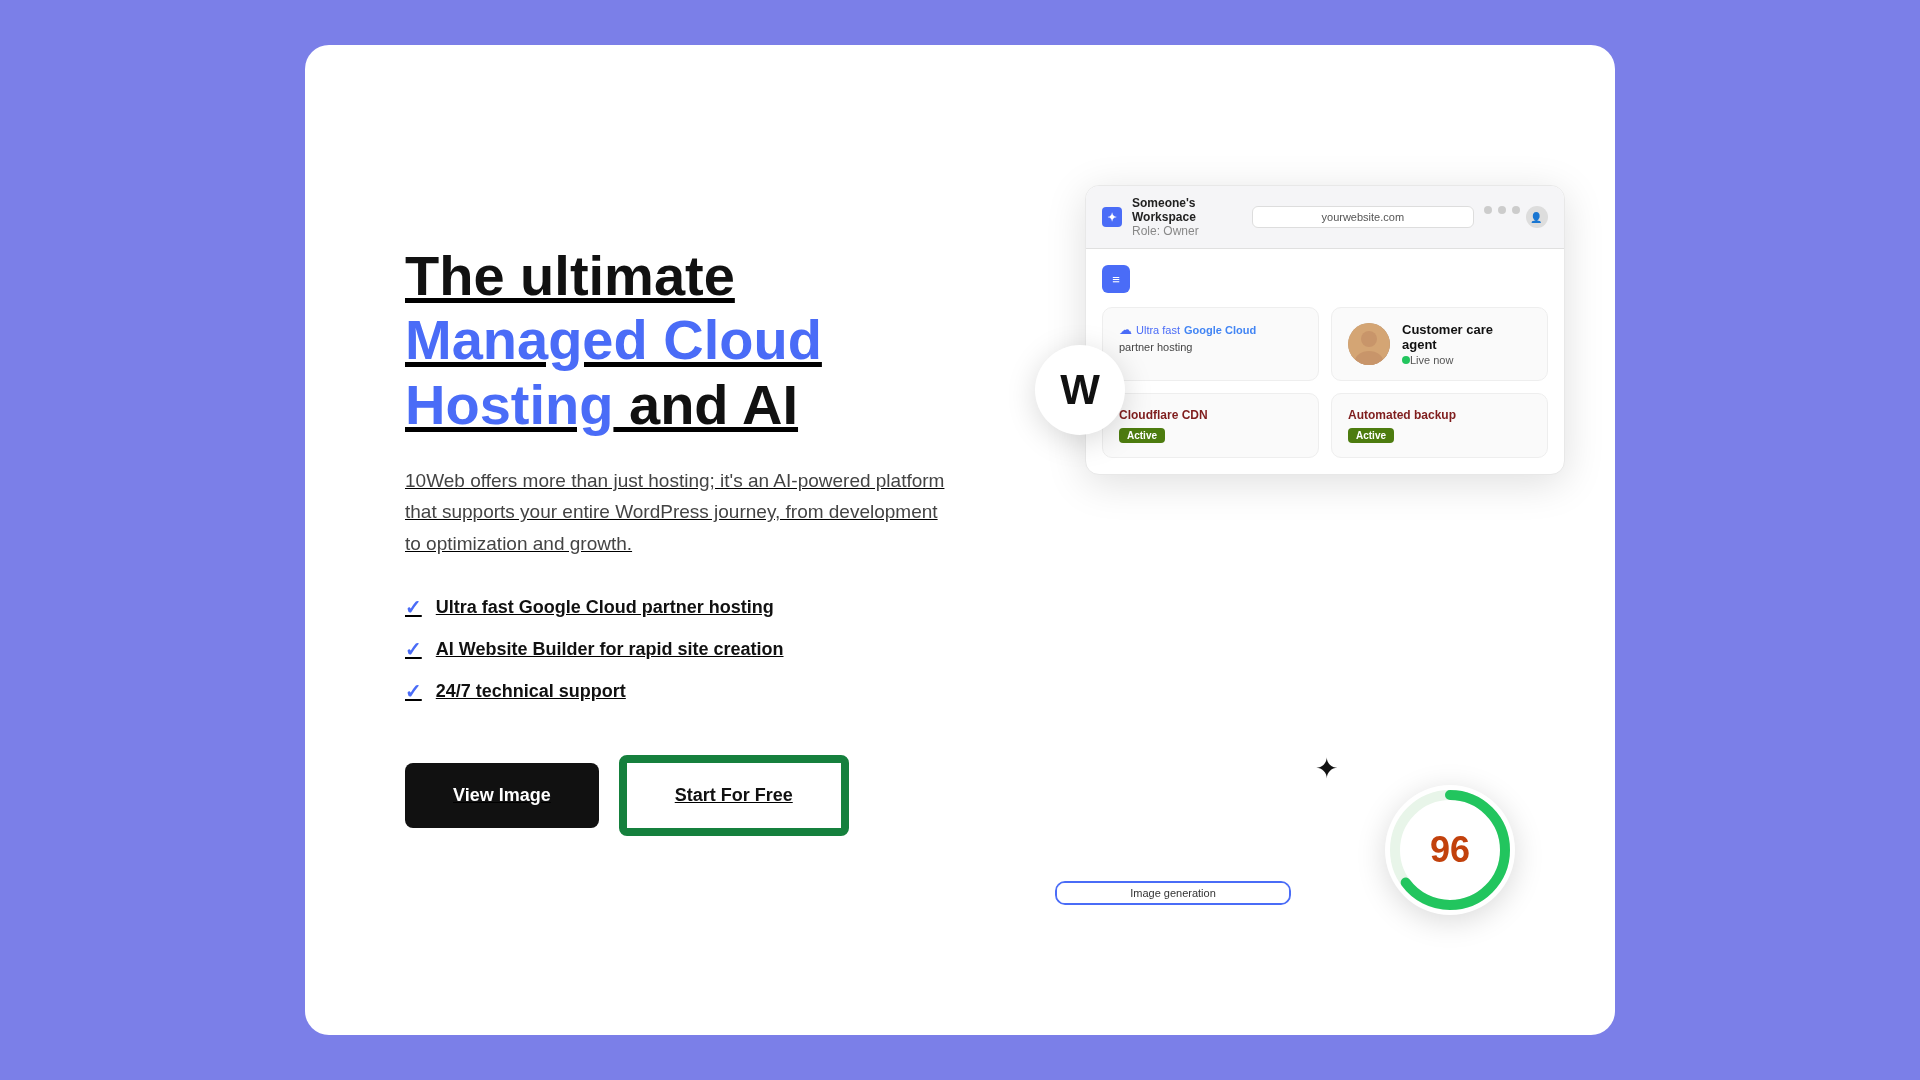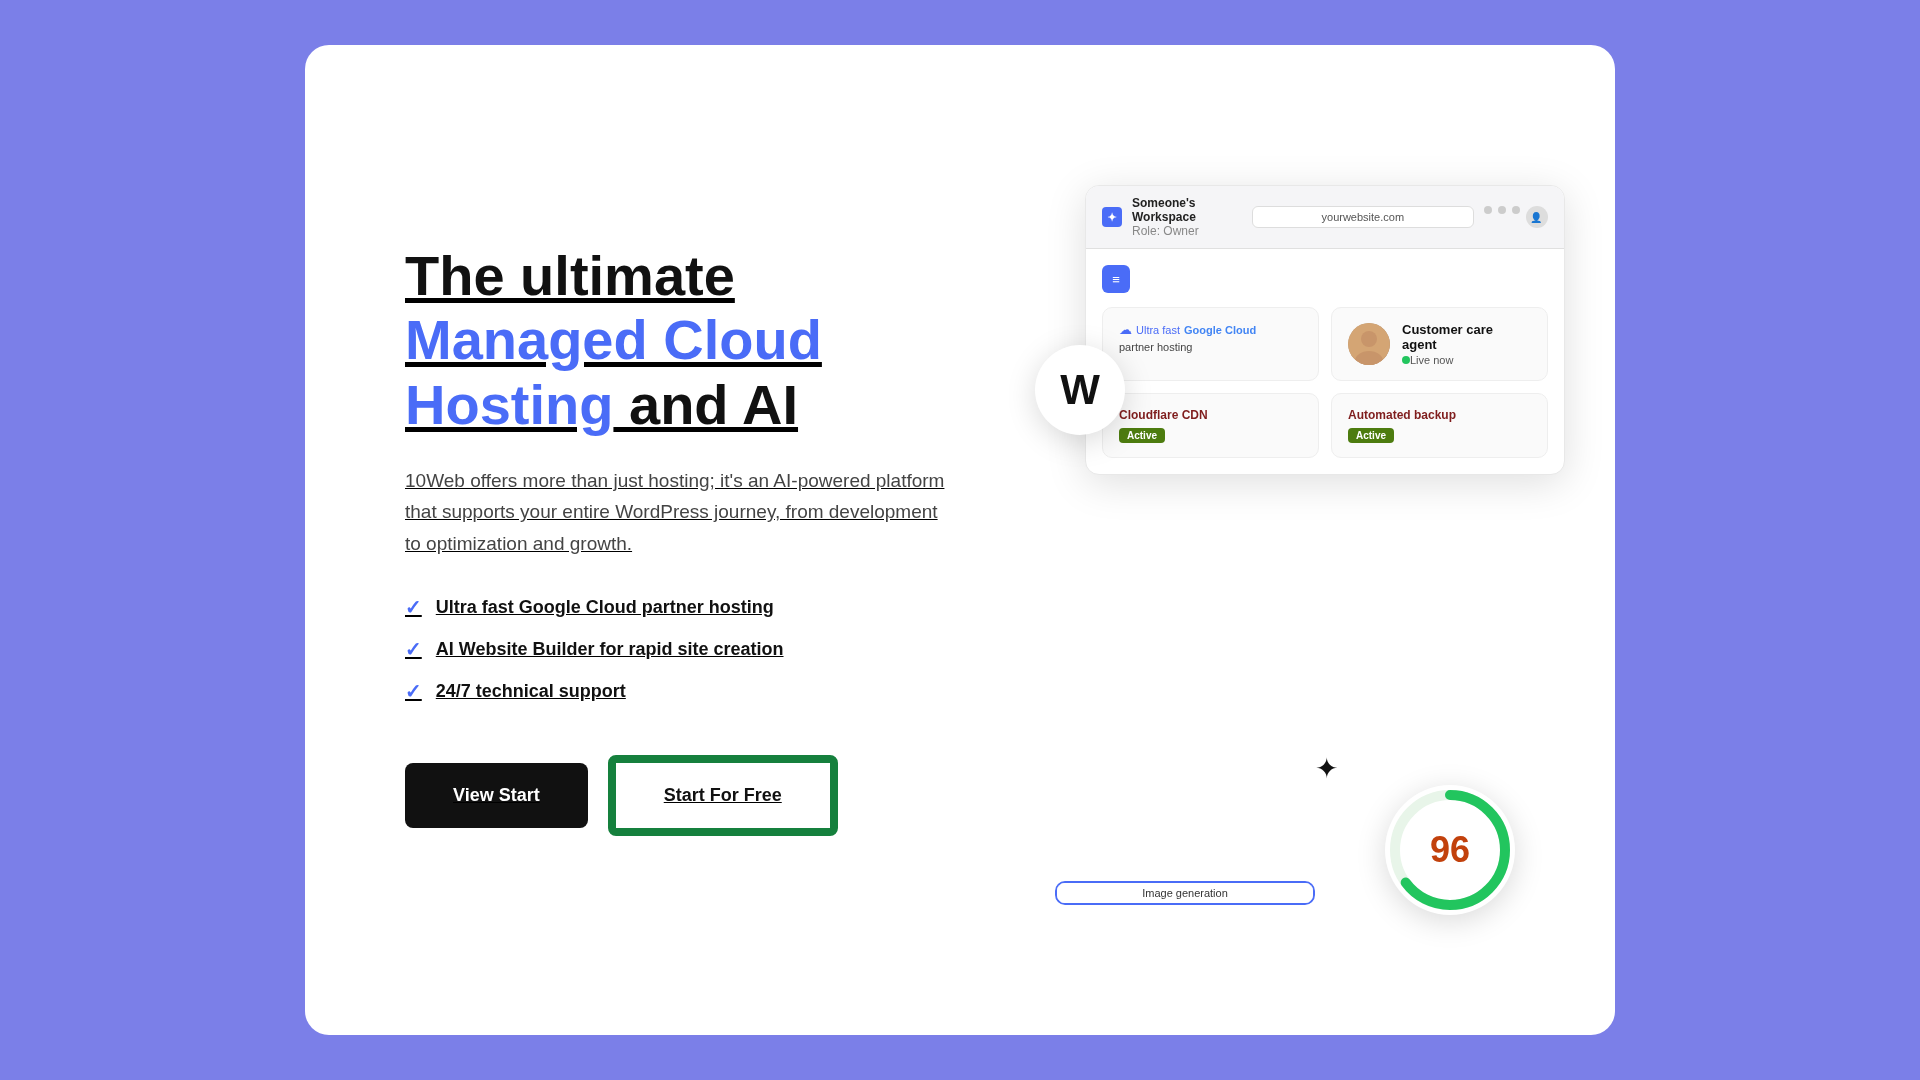--- a/index.html
+++ b/index.html
@@ -269,21 +269,21 @@
       font-size: 42px;
       font-weight: 800;
       color: #111;
       z-index: 10;
     }
     
     .image-gen-panel {
       position: absolute;
       bottom: 50px;
       left: 30px;
-      width: 260px;
+      width: 236px;
       border: 2px solid #4a6cf7;
       border-radius: 10px;
       overflow: hidden;
       z-index: 8;
     }
     .image-gen-building {
       width: 100%;
       height: 100%;
       background: linear-gradient(180deg, #d4a96a 0%, #c89450 30%, #e8c88a 60%, #b8d4e8 100%);
       position: relative;
@@ -352,21 +352,21 @@
       <li class="feature-item">
         <span class="check-icon">✓</span>
         <span>AI Website Builder for rapid site creation</span>
       </li>
       <li class="feature-item">
         <span class="check-icon">✓</span>
         <span>24/7 technical support</span>
       </li>
     </ul>
     <div class="buttons">
-      <button class="btn-dark">View Start</button>
+      <button class="btn-dark">View Image</button>
       <button class="btn-outline">Start For Free</button>
     </div>
   </div>
 
   <div class="right">
 
     <div class="w-circle">
       <span>W</span>
     </div>
 

